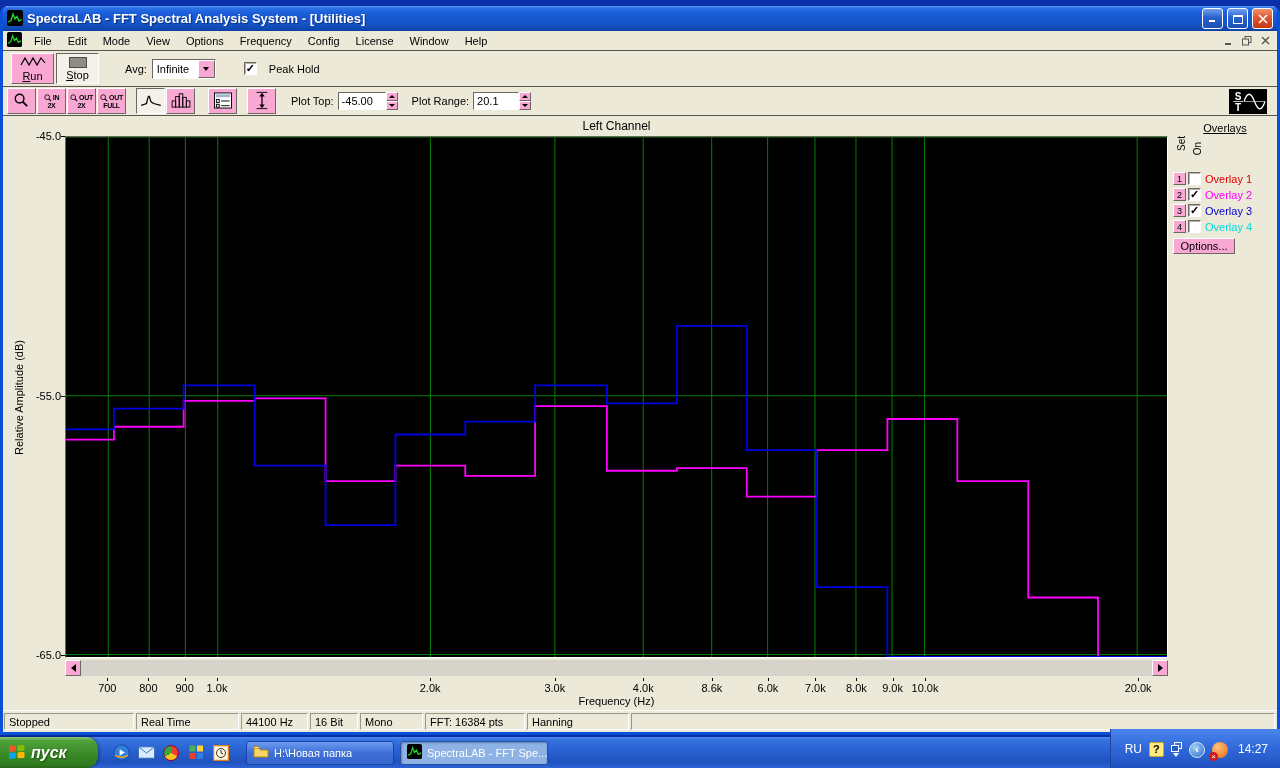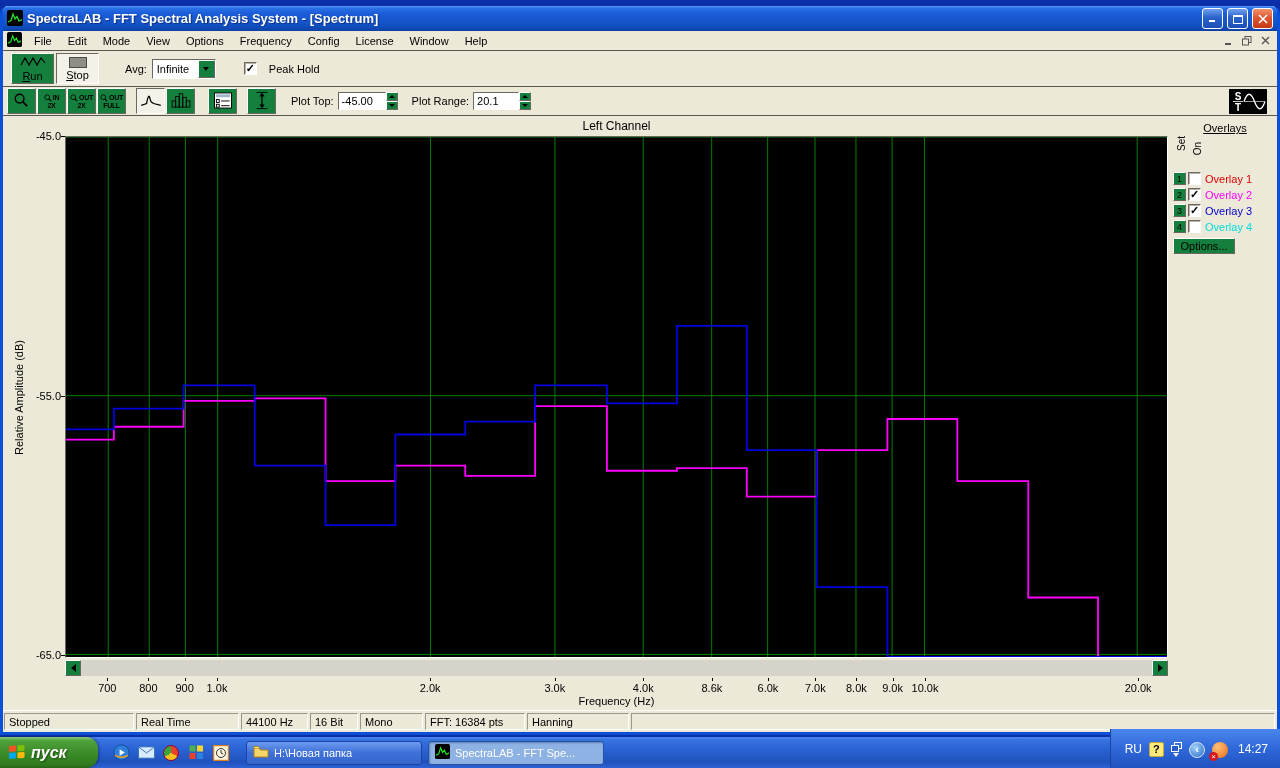--- a/index.html
+++ b/index.html
@@ -20,21 +20,21 @@
     display:flex; align-items:center; justify-content:center; font-size:11px; font-weight:bold; }
   .cap-btn.close { background:linear-gradient(180deg,#f0926c,#de5833 45%,#c43a14); }
   .cap-btn svg { display:block; }
 
   .menubar { height:20px; flex:0 0 20px; background:#ece9d8; display:flex; align-items:center;
     border-bottom:1px solid #58564e; padding-left:2px; }
   .menu-item { padding:2px 8px; cursor:default; }
   .mdi-controls { margin-left:auto; display:flex; gap:2px; padding-right:4px; }
   .mdi-btn { width:16px; height:14px; background:#ece9d8; display:flex; align-items:center; justify-content:center; }
 
-  .btn3d { background:#15803d; border:1px solid; border-color:#ffffff #6a6860 #6a6860 #ffffff; }
+  .btn3d { background:#f9a8d4; border:1px solid; border-color:#ffffff #6a6860 #6a6860 #ffffff; }
   .btn3d.pressed { border-color:#6a6860 #ffffff #ffffff #6a6860; background:#f4f2e8; }
 
   
   .toolbar1 { height:36px; flex:0 0 36px; display:flex; align-items:center;
     border-bottom:1px solid #58564e; padding-left:8px; }
   .tb-big-btn { width:43px; height:31px; display:flex; flex-direction:column;
     align-items:center; justify-content:center; gap:1px; }
   .tb-big-btn .lbl::first-letter { text-decoration:underline; }
   .stop-rect { width:18px; height:11px; background:#8f8d85; border:1px solid #4d4b45; }
   .avg-lbl { margin-left:26px; margin-right:5px; }
@@ -107,21 +107,21 @@
   
   .taskbar { position:absolute; left:0; right:0; bottom:0; height:31px;
     background:linear-gradient(180deg,#4f8af0 0%,#3873e2 8%,#2a63d4 40%,#1f52bd 80%,#2e63d6 100%);
     display:flex; align-items:center; }
   .start-btn { height:31px; width:98px; border-radius:0 12px 12px 0;
     background:linear-gradient(180deg,#8cc57a 0%,#4ea13b 12%,#3b8a28 55%,#2f7a1e 90%,#256614 100%);
     box-shadow:1px 0 3px rgba(0,0,0,0.4); display:flex; align-items:center; gap:5px; padding-left:8px; }
   .start-btn .txt { color:#fff; font-size:16px; font-weight:bold; font-style:italic; text-shadow:1px 1px 2px #1c4a10; }
   .quick { display:flex; align-items:center; gap:7px; padding:0 10px 0 14px; }
   .q-icon { width:18px; height:18px; display:flex; align-items:center; justify-content:center; }
-  .task-btn { height:24px; width:176px; margin-left:6px; border-radius:3px;
+  .task-btn { height:24px; width:148px; margin-left:6px; border-radius:3px;
     border:1px solid #1b44a8; display:flex; align-items:center; gap:5px; padding:0 6px;
     background:linear-gradient(180deg,#6d9bee,#3d6fd8 50%,#3767cc); color:#fff; white-space:nowrap; overflow:hidden; }
   .task-btn.active { background:#8db2e3; border-color:#27509f; box-shadow:inset 1px 1px 2px #5d82b8; }
   .tray { margin-left:auto; height:48px; display:flex; align-items:flex-start; gap:7px;
     padding:13px 12px 0 14px; background:linear-gradient(180deg,#4a86ec 0%,#3068da 40%,#1f50bd 85%,#2b5fd2 100%);
     border-left:1px solid #1b44a0; }
   .tray .lang { color:#fff; font-size:12px; }
   .tray .clock { color:#fff; font-size:12px; margin-left:3px; }
   .help-ic { width:15px; height:15px; background:#ffe97a; border:1px solid #caa93c; border-radius:2px;
     font-weight:bold; font-size:11px; display:flex; align-items:center; justify-content:center; }
@@ -140,21 +140,21 @@
 
 <div class="window">
 
   <div class="titlebar">
     <span>
       <svg width="16" height="16" viewBox="0 0 16 16">
           <rect width="16" height="16" rx="2" fill="#000"></rect>
           <polyline points="1,12 4,10.5 6,4 8,9 10,6.5 12,11 15,9.5" fill="none" stroke="#22dd22" stroke-width="1.3"></polyline>
         </svg>
     </span>
-    <span class="title">SpectraLAB - FFT Spectral Analysis System - [Spectrum]</span>
+    <span class="title">SpectraLAB - FFT Spectral Analysis System - [Utilities]</span>
     <span class="cap-btn">
         <svg width="10" height="9" viewBox="0 0 10 9">
           <rect x="1" y="6" width="6" height="2" fill="#fff"></rect>
         </svg>
       </span>
     <span class="cap-btn">
         <svg width="10" height="10" viewBox="0 0 10 10">
           <rect x="0.5" y="1.5" width="9" height="8" fill="none" stroke="#fff" stroke-width="1"></rect>
           <rect x="0.5" y="1" width="9" height="2" fill="#fff"></rect>
         </svg>

